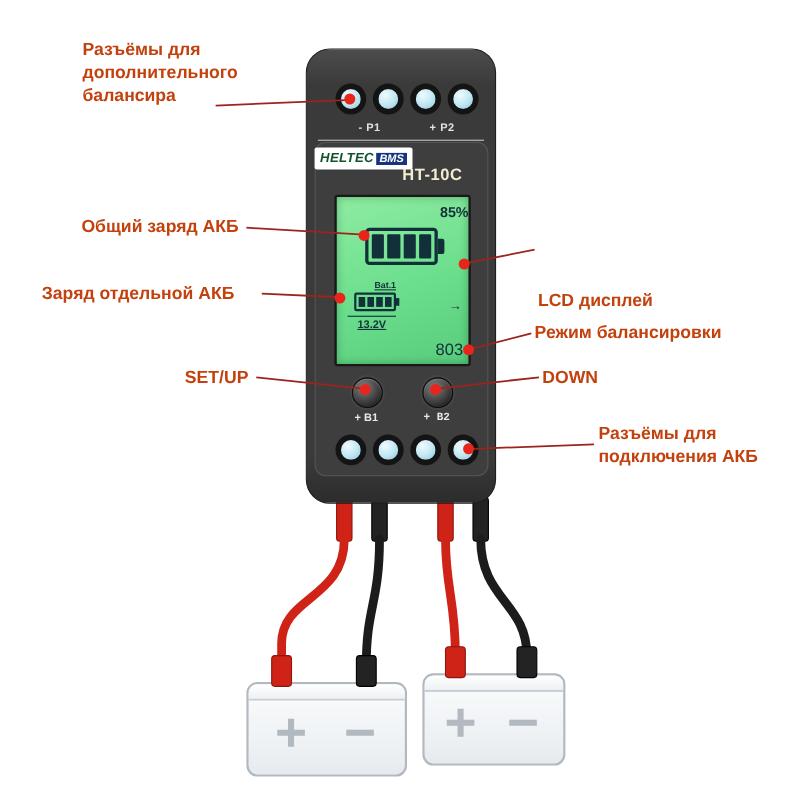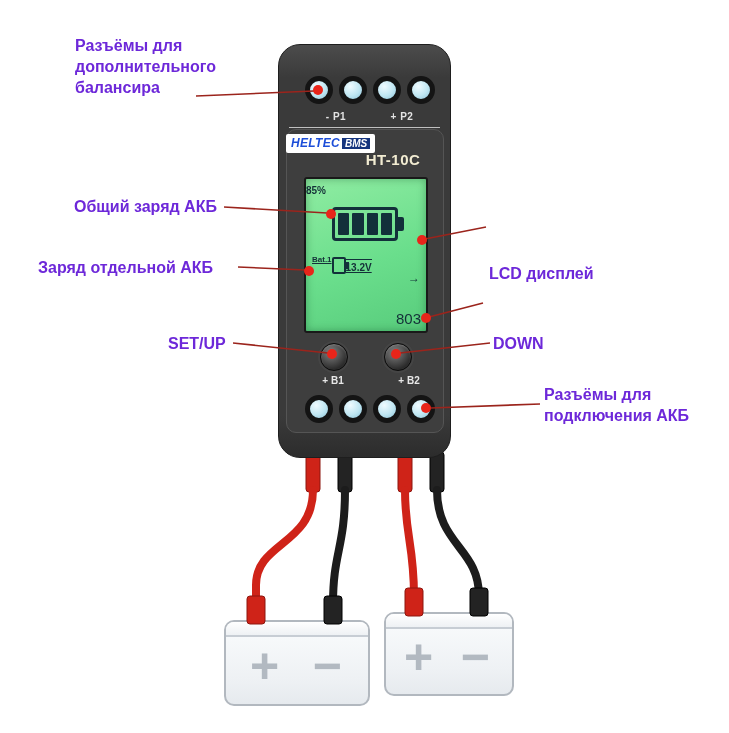--- a/index.html
+++ b/index.html
@@ -7,55 +7,55 @@
           font-family:"Liberation Sans",sans-serif;}
 
   
   .battery{z-index:1;}
   .mech-layer{position:absolute;left:0;top:0;z-index:2;}
   .device{z-index:3;}
   .annot-layer{position:absolute;left:0;top:0;z-index:4;pointer-events:none;}
   .ann{z-index:5;}
 
   
-  .ann{position:absolute;font-weight:700;font-size:16px;line-height:1.3;color:#6d28d9;}
+  .ann{position:absolute;font-weight:700;font-size:16px;line-height:1.3;color:#c2410c;}
   .ann-line{stroke:var(--line_red,#9b241c);stroke-width:1.6px;}
   .ann-dot{fill:var(--accent_red,#e8251a);}
 
   
   .device{position:absolute;left:278px;top:44px;width:173px;height:414px;
     background:linear-gradient(180deg,#4c4c4c 0%,#3a3a3a 8%,#3a3a3a 90%,#2c2c2c 100%);
     border:1px solid #1e1e1e;border-radius:22px;box-sizing:border-box;padding-left:45px;}
   .faceplate{position:absolute;left:7px;top:84px;width:156px;height:302px;
     border:1px solid #555;border-radius:10px;background:#3e3e3e;}
   .port{position:absolute;width:18px;height:18px;border-radius:50%;
     border:5px solid #141414;box-sizing:content-box;
     background:radial-gradient(circle at 35% 30%,#effbff 0%,#bfe6f2 55%,#8cc3d8 100%);}
   .port-label{position:absolute;width:46px;text-align:center;top:66px;
     font-size:10px;font-weight:700;color:#e3e3e3;letter-spacing:.5px;}
   .divider{position:absolute;left:10px;right:10px;top:82px;height:1px;background:#d8d8d8;opacity:.85;}
   .logo{position:absolute;left:7px;top:89px;background:#fff;border-radius:2px;
     padding:2px 5px;font-style:italic;font-weight:700;font-size:12px;line-height:14px;white-space:nowrap;}
-  .logo-heltec{color:#1d4ed8;letter-spacing:.3px;}
+  .logo-heltec{color:#14532d;letter-spacing:.3px;}
   .logo-bms{color:#fff;background:#16357e;font-size:10px;padding:0 3px;margin-left:2px;}
   .model{position:absolute;left:78px;top:106px;width:72px;text-align:center;
     font-weight:700;font-size:15px;color:#f2ecd2;letter-spacing:.5px;}
 
   
   .lcd{position:absolute;left:25px;top:132px;width:124px;height:156px;box-sizing:border-box;
     background:linear-gradient(160deg,#8feca2 0%,#6ade8c 55%,#58cc7c 100%);
     border:2px solid #191919;border-radius:3px;box-shadow:inset 0 0 8px rgba(0,60,25,.35);
     color:#143038;}
-  .pct{position:absolute;left:0;right:16px;top:6px;text-align:left;font-size:10px;font-weight:700;}
+  .pct{position:absolute;left:0;right:0;top:6px;text-align:right;font-size:13px;font-weight:700;}
   .bigbatt{position:absolute;left:26px;top:28px;width:66px;height:34px;box-sizing:border-box;
     border:3px solid #12303a;border-radius:4px;display:flex;gap:3px;padding:3px;}
   .bigbatt i{flex:1;background:#12303a;border-radius:1px;}
   .mini-row{position:absolute;left:0;top:76px;width:100%;display:flex;justify-content:space-between;
     padding:0 6px;box-sizing:border-box;}
-  .mini{display:flex;flex-direction:row;align-items:flex-start;width:48px;text-decoration:underline;}
+  .mini{display:flex;flex-direction:column;align-items:flex-end;width:48px;text-decoration:underline;}
   .mini-label{font-size:8px;font-weight:700;}
   .mini-batt{position:relative;width:38px;height:17px;box-sizing:border-box;border:2px solid #12303a;
     border-radius:2px;display:flex;gap:2px;padding:2px;margin-top:2px;}
   .mini-batt i{flex:1;background:#12303a;}
   .mini-batt .tip{position:absolute;right:-5px;top:3px;width:3px;height:7px;background:#12303a;}
   .mini-volt{font-size:10px;font-weight:700;border-top:1.5px solid #12303a;margin-top:4px;
     padding-top:2px;width:44px;text-align:center;}
   .balance-arrow{align-self:flex-start;margin-top:16px;font-size:12px;font-weight:700;}
   .mode{position:absolute;right:5px;bottom:4px;font-size:15px;font-weight:400;}
 
@@ -151,21 +151,21 @@
           <div class="mini-volt">13.2V</div>
         </div>
         <div class="balance-arrow">→</div>
       </div>
       <div class="mode">803</div>
     </div>
 
     <span class="btn" style="left:41px;top:298px;"></span>
     <span class="btn" style="left:105px;top:298px;"></span>
     <span class="btn-label" style="left:34px;">+ B1</span>
-    <span class="btn-label" style="left:110px;">+ B2</span>
+    <span class="btn-label" style="left:98px;font-family:Liberation Mono, monospace;">+ B2</span>
 
     <span class="port" style="left:26px;top:350px;"></span>
     <span class="port" style="left:60px;top:350px;"></span>
     <span class="port" style="left:94px;top:350px;"></span>
     <span class="port" style="left:128px;top:350px;"></span>
   </div>
 
   <svg class="annot-layer" width="729" height="733">
     <line class="ann-line" x1="196" y1="96" x2="314" y2="91"></line>
     <line class="ann-line" x1="224" y1="207" x2="327" y2="213"></line>
@@ -183,16 +183,17 @@
     <circle class="ann-dot" cx="426" cy="318" r="5"></circle>
     <circle class="ann-dot" cx="396" cy="354" r="5"></circle>
     <circle class="ann-dot" cx="426" cy="408" r="5"></circle>
   </svg>
 
   <div class="ann" style="left:75px;top:36px;width:178px;">Разъёмы для дополнительного балансира</div>
   <div class="ann" style="left:38px;top:258px;">Заряд отдельной АКБ</div>
   <div class="ann" style="left:74px;top:197px;">Общий заряд АКБ</div>
   <div class="ann" style="left:168px;top:334px;">SET/UP</div>
   <div class="ann" style="left:489px;top:218px;margin-top:46px;">LCD дисплей</div>
+  <div class="ann" style="left:486px;top:293px;">Режим балансировки</div>
   <div class="ann" style="left:493px;top:334px;">DOWN</div>
   <div class="ann" style="left:544px;top:385px;width:182px;">Разъёмы для подключения АКБ</div>
 
 </div>
 
 </body></html>

